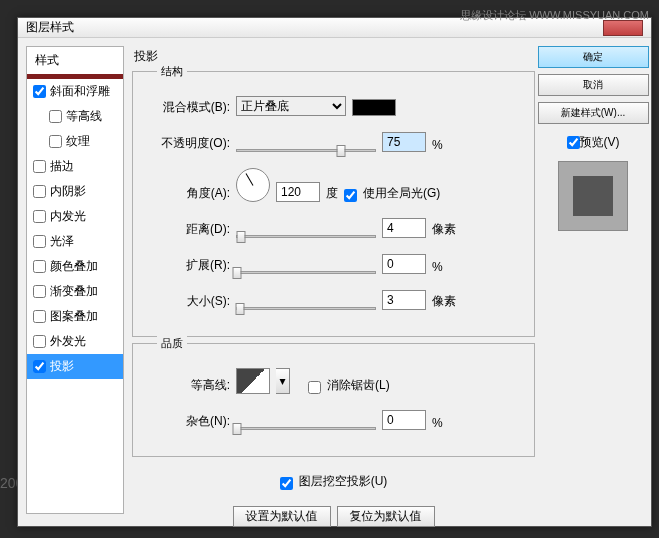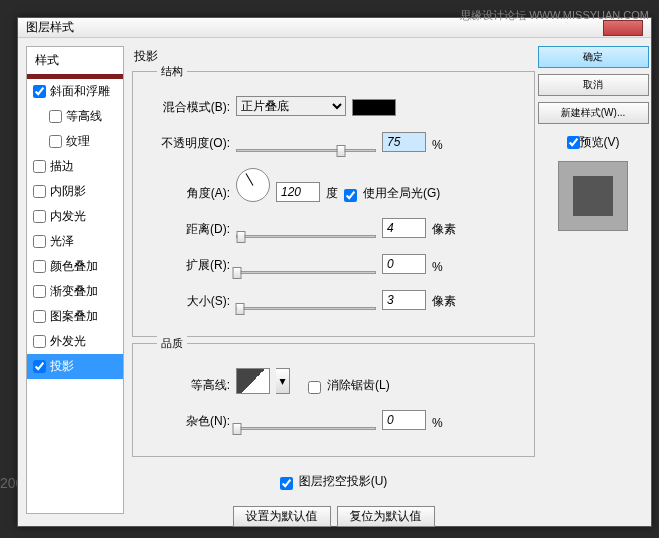--- a/index.html
+++ b/index.html
@@ -21,21 +21,21 @@
 .group { border: 1px solid #b0b0b0; margin-bottom: 6px; padding: 8px 12px 10px; position: relative; }
 .group-title { position: absolute; top: -8px; left: 24px; background: #f0f0f0; padding: 0 4px; font-size: 11px; }
 .main-title { padding: 2px 0 6px 2px; }
 .row { display: flex; align-items: flex-end; margin: 16px 0; gap: 6px; }
 .row-label { width: 85px; text-align: right; }
 select { height: 20px; border: 1px solid #888; font-size: 12px; }
 .color-swatch { width: 44px; height: 17px; background: #000; border: 1px solid #888; cursor: pointer; }
 .slider-track { width: 140px; height: 3px; background: #ccc; border: 1px solid #999; position: relative; }
 .slider-thumb { position: absolute; top: -5px; width: 9px; height: 12px; background: linear-gradient(#fff,#ddd); border: 1px solid #888; transform: translateX(-50%); }
 input[type=text] { height: 20px; border: 1px solid #888; padding: 0 4px; font-size: 12px; }
-.num-input { width: 44px; font-style: italic; }
+.num-input { width: 44px; }
 .wide-input { width: 110px; }
 .angle-dial { width: 34px; height: 34px; border: 1px solid #888; border-radius: 50%; background: #fff; position: relative; }
 .angle-dial::after { content: ''; position: absolute; left: 50%; top: 50%; width: 14px; height: 1px; background: #000; transform-origin: left; transform: rotate(-120deg); }
 .contour-swatch { width: 34px; height: 26px; border: 1px solid #888; background: linear-gradient(135deg, #444 0%, #444 50%, #fff 50%, #fff 100%); cursor: pointer; }
 .contour-btn { width: 14px; height: 26px; border: 1px solid #888; border-left: none; background: linear-gradient(#fff,#ddd); display: flex; align-items: center; justify-content: center; }
 .btn { height: 21px; padding: 0 12px; background: linear-gradient(#fdfdfd,#e4e4e4); border: 1px solid #888; cursor: pointer; font-size: 12px; }
 .right-panel { width: 100px; display: flex; flex-direction: column; gap: 6px; align-items: center; }
 .rbtn { width: 111px; height: 22px; background: linear-gradient(#fdfdfd,#e4e4e4); border: 1px solid #888; cursor: pointer; font-size: 10px; }
 .rbtn.primary { background: linear-gradient(#d5f0ff,#a8e0ff); border: 1px solid #3399cc; }
 .preview-box { width: 70px; height: 70px; border: 1px solid #888; background: #aaa; display: flex; align-items: center; justify-content: center; margin-top: 4px; }

